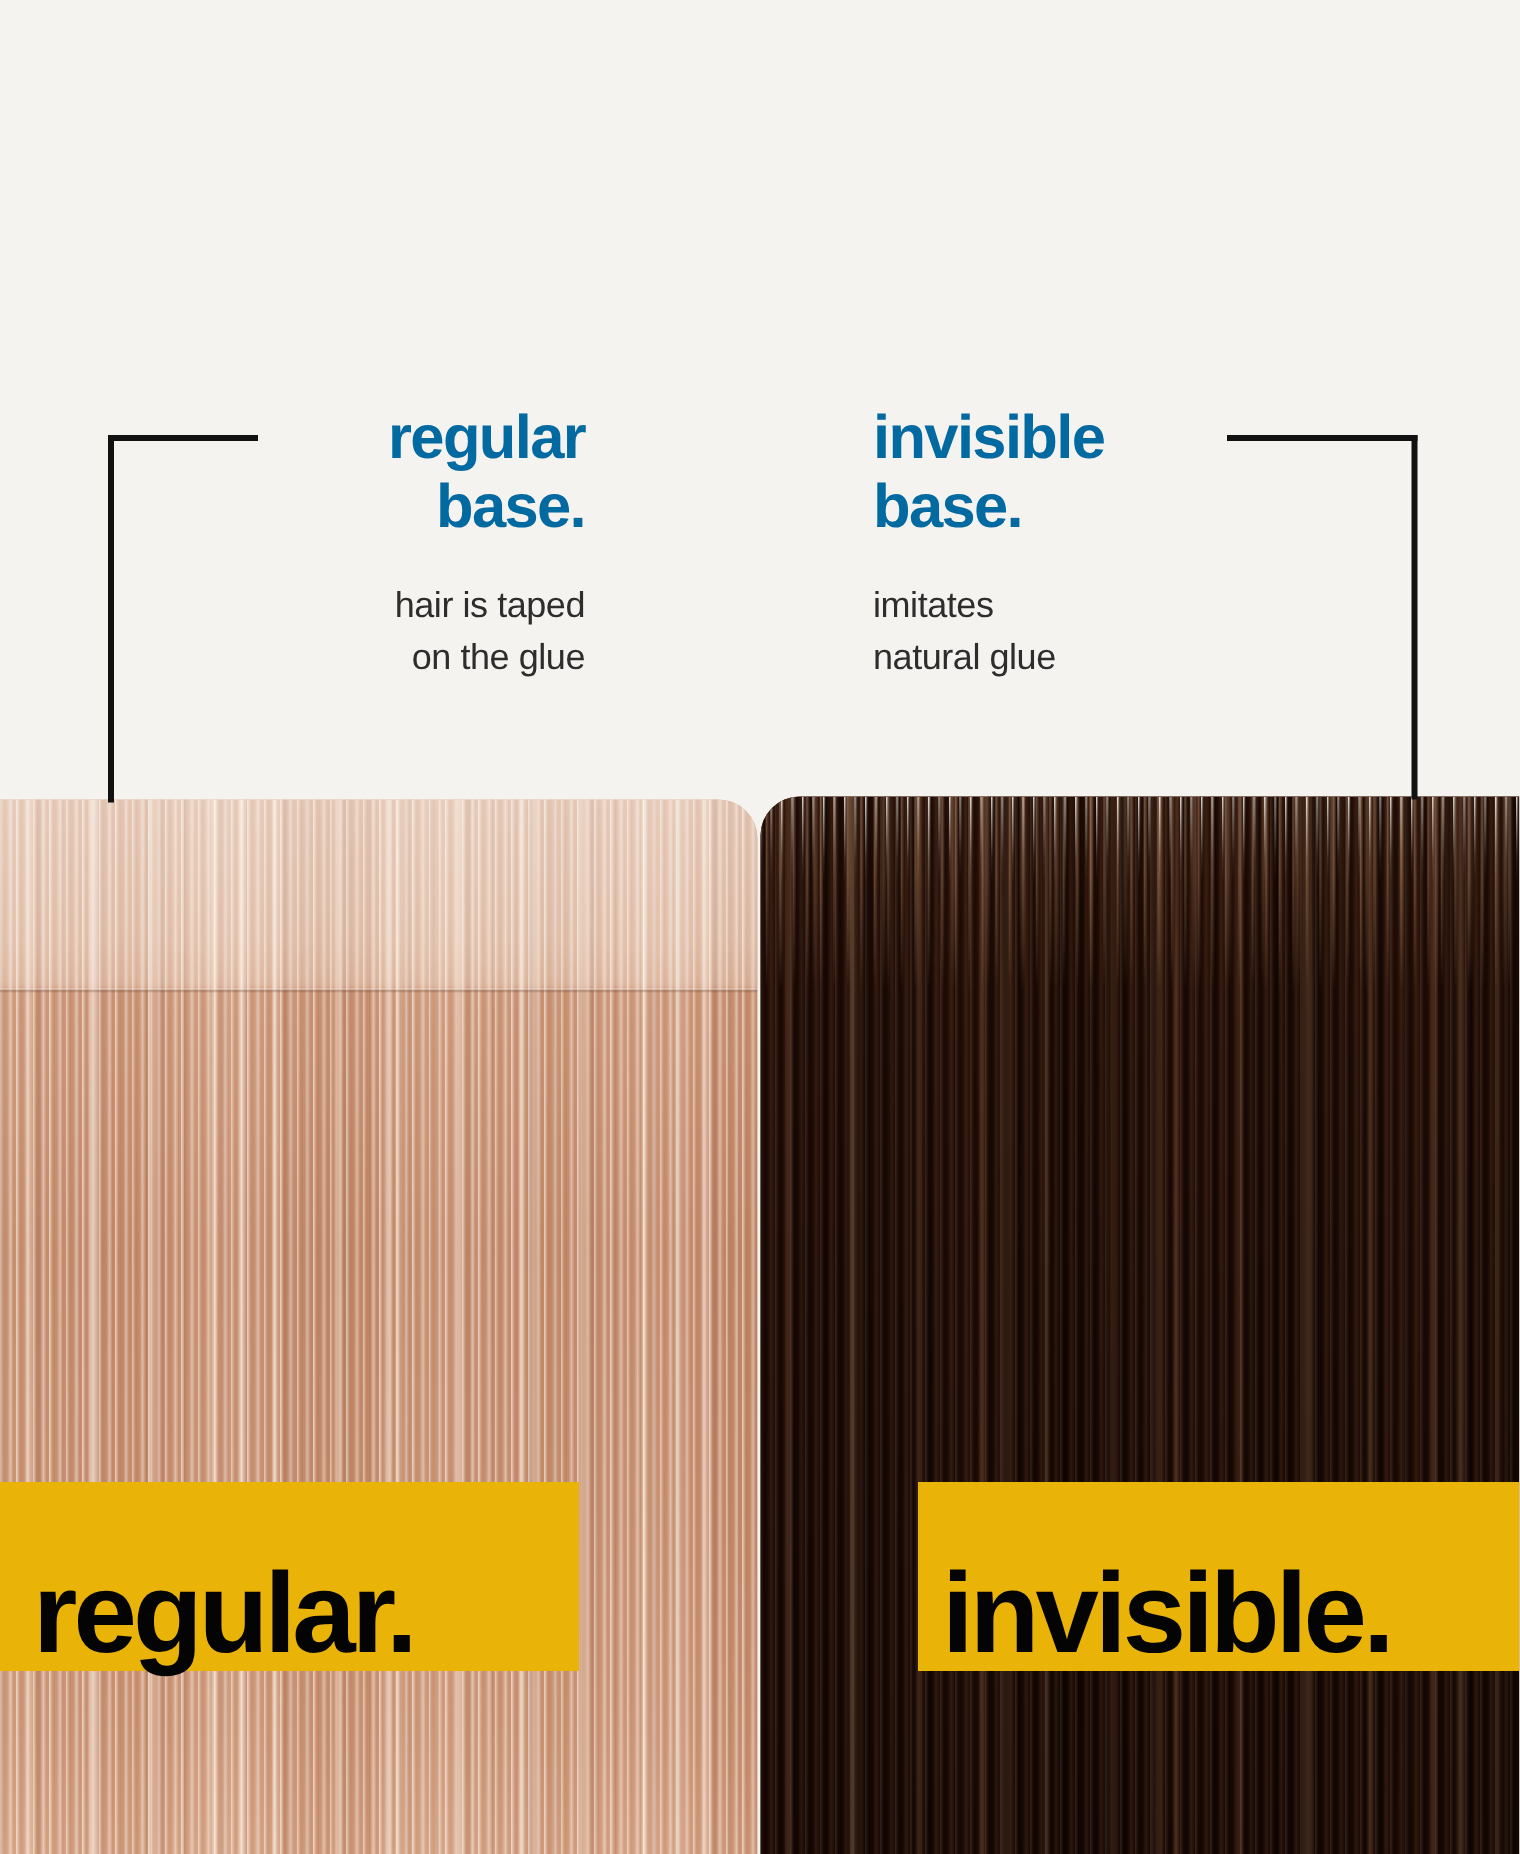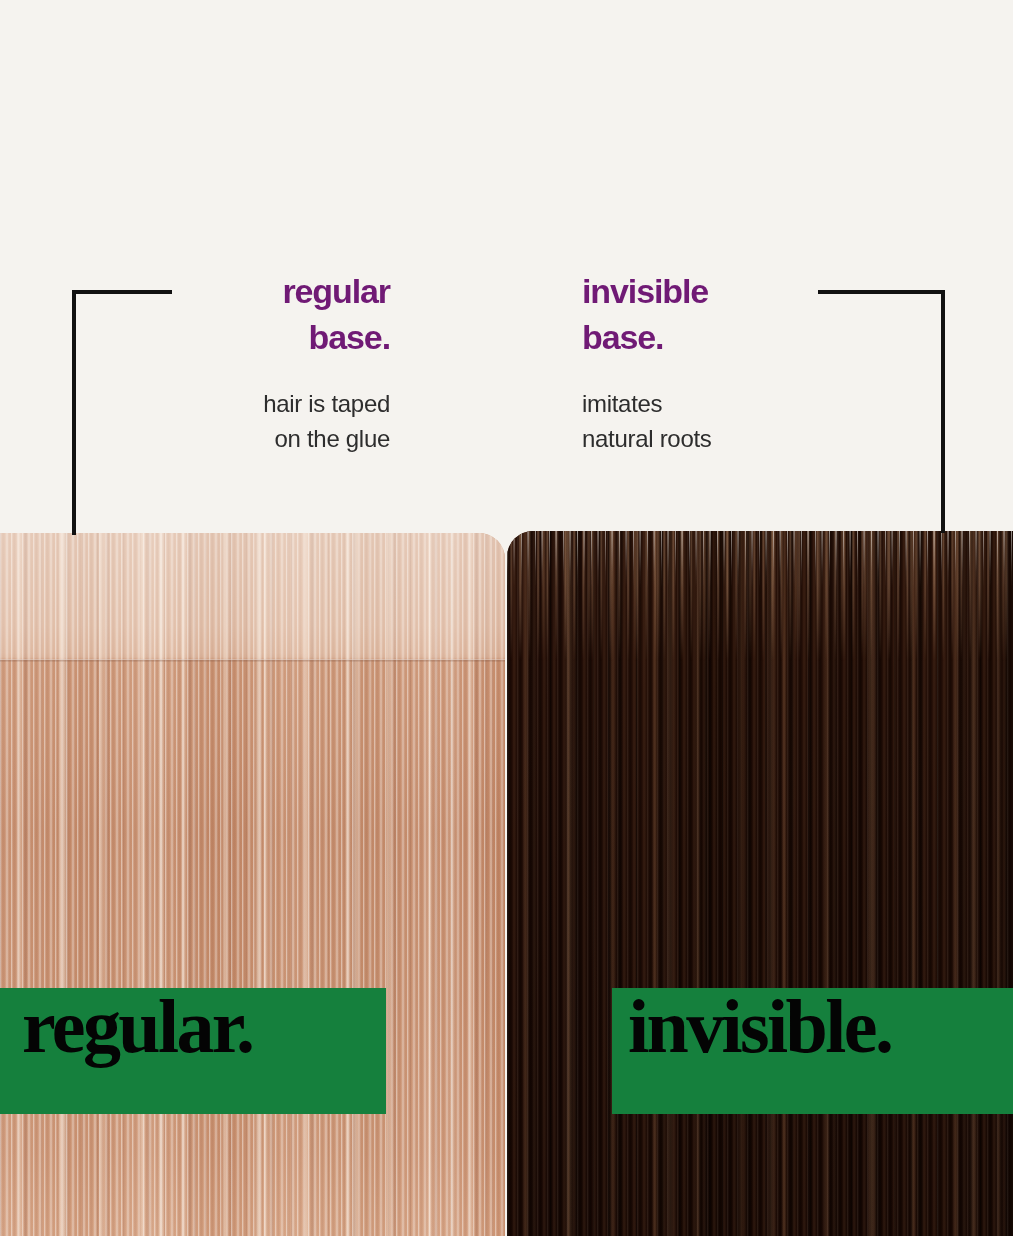--- a/index.html
+++ b/index.html
@@ -235,24 +235,24 @@
   #bracket-regular .v-line { left: 0; top: 0; height: 245px; }
 
   #bracket-invisible { left: 818px; top: 290px; width: 127px; height: 243px; }
   #bracket-invisible .h-line { left: 0; top: 0; width: 127px; }
   #bracket-invisible .v-line { right: 0; top: 0; height: 243px; }
 
   
   .callout { position: absolute; }
   .callout .heading {
     font-weight: 700;
-    font-size: 34px;
+    font-size: 41px;
     line-height: 46px;
     letter-spacing: -1.1px;
-    color: #701a75;
+    color: #0369a1;
     margin: 0;
     white-space: pre-line;
   }
   .callout .sub {
     font-weight: 400;
     font-size: 24px;
     line-height: 35px;
     letter-spacing: -0.3px;
     color: #2d2d2d;
     margin: 0;
@@ -269,25 +269,24 @@
     left: 582px;
     top: 268px;
     width: 260px;
     text-align: left;
   }
   #callout-invisible .sub { margin-top: 26px; }
 
   
   .chip {
     position: absolute;
-    background: #15803d;
+    background: #eab308;
     display: flex;
-    align-items: flex-start;
+    align-items: flex-end;
     box-sizing: border-box;
-    font-family: Liberation Serif, serif;
   }
   .chip span {
     font-weight: 700;
     font-size: 76px;
     line-height: 76px;
     letter-spacing: -2.6px;
     color: #040404;
     white-space: nowrap;
   }
   #chip-regular {
@@ -336,21 +335,21 @@
     <p class="heading">regular
 base.</p>
     <p class="sub">hair is taped
 on the glue</p>
   </div>
 
   <div class="callout" id="callout-invisible">
     <p class="heading">invisible
 base.</p>
     <p class="sub">imitates
-natural roots</p>
+natural glue</p>
   </div>
 
   <div class="chip" id="chip-regular">
     <span>regular.</span>
   </div>
 
   <div class="chip" id="chip-invisible">
     <span>invisible.</span>
   </div>
 

